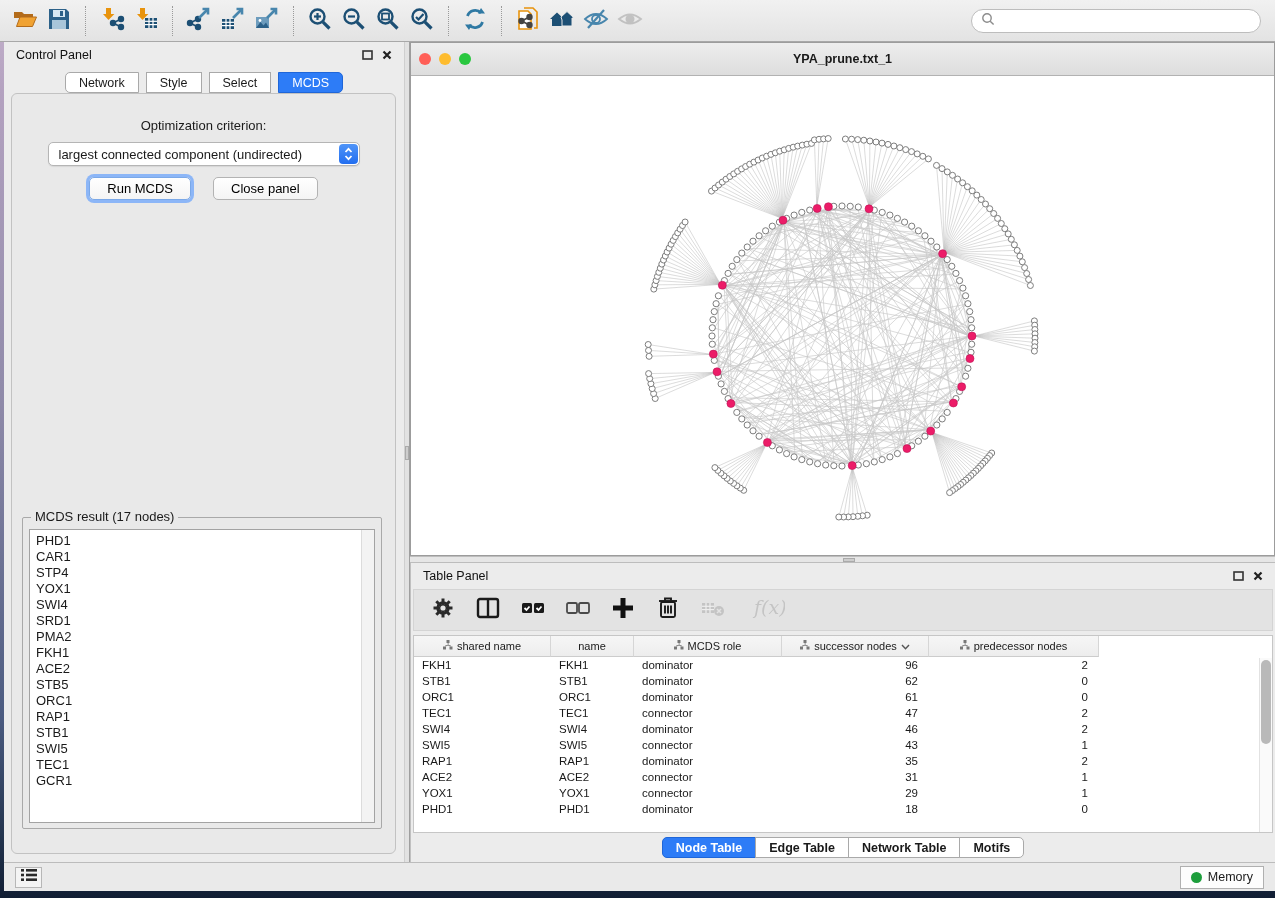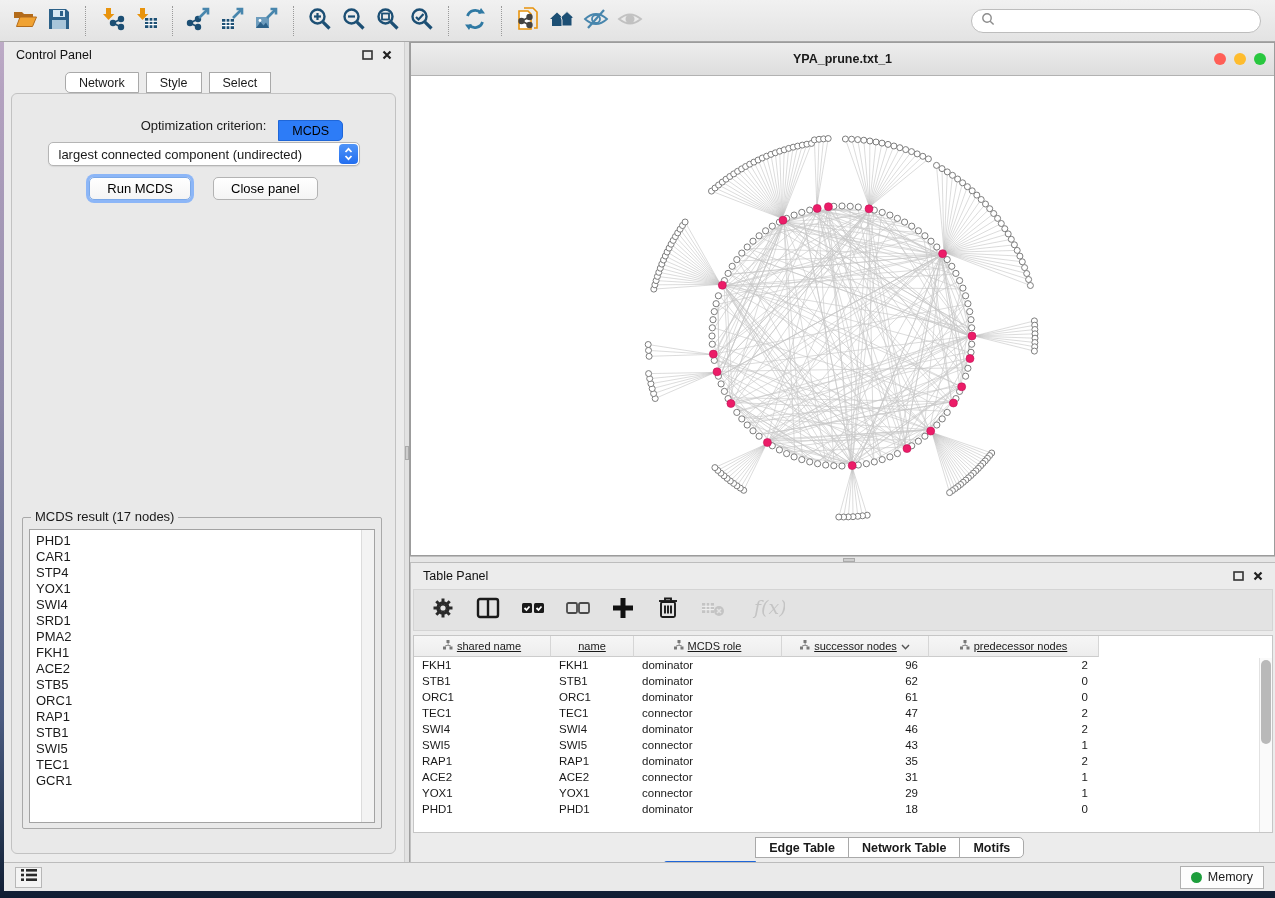--- a/index.html
+++ b/index.html
@@ -25,21 +25,21 @@
   
   .control-panel { width:400px; background:#ececec; position:relative; flex:none; }
   .cp-header { height:26px; display:flex; align-items:center; padding:0 12px; }
   .panel-title { font-size:12.5px; color:#111; }
   .win-mini-icons { margin-left:auto; display:flex; gap:9px; align-items:center; }
   .cp-tabs { position:absolute; top:30px; left:0; right:0; display:flex; justify-content:center; z-index:2;gap:8px; }
   .seg-tab { height:21px; padding:0 13px; display:flex; align-items:center; font-size:12.5px;
     background:#fff; border:1px solid #a9a9a9; margin-left:-1px; cursor:default; }
   .seg-tab.first { border-radius:5px 0 0 5px; margin-left:0; }
   .seg-tab.last { border-radius:0 5px 5px 0; }
-  .seg-tab.active { background:#2d7cf7; border-color:#1f66d8; color:#000000;margin-top:48px; }
+  .seg-tab.active { background:#2d7cf7; border-color:#1f66d8; color:#ffffff; }
   .cp-content { position:absolute; left:7px; right:8px; top:51px; bottom:8px;
     background:#e9e9e9; border:1px solid #c2c2c2; border-radius:6px; }
   .opt-label { text-align:center; margin-top:24px; font-size:13px; }
   .dropdown { width:312px; height:24px; margin:9px auto 0 auto; background:#fff;
     border:1px solid #b5b5b5; border-radius:5px; position:relative;
     display:flex; align-items:center; padding-left:10px; font-size:13px;
     box-shadow:0 1px 1px rgba(0,0,0,.08); }
   .stepper { position:absolute; right:1px; top:1px; bottom:1px; width:19px;
     background:linear-gradient(#4f94f8,#226ef0); border-radius:4px;
     display:flex; align-items:center; justify-content:center; }
@@ -64,37 +64,37 @@
     background:#cdcdcd; border:1px solid #aaa; }
   .h-splitter { height:7px; background:#e6e6e6; border-top:1px solid #bdbdbd;
     border-bottom:1px solid #bdbdbd; position:relative; flex:none; }
   .h-handle { position:absolute; left:50%; top:1px; width:12px; height:4px;
     background:#cdcdcd; border:1px solid #aaa; }
   
   .right-col { flex:1; display:flex; flex-direction:column; min-width:0; }
   .net-window { height:514px; flex:none; display:flex; flex-direction:column;
     border:1px solid #9c9c9c; background:#fff; }
   .net-titlebar { height:20px; flex:none; background:linear-gradient(#ededed,#dddddd);
-    border-bottom:1px solid #b2b2b2; position:relative; display:flex; align-items:center; padding:16px 8px;justify-content:flex-end; }
+    border-bottom:1px solid #b2b2b2; position:relative; display:flex; align-items:center; padding:16px 8px; }
   .traffic { display:flex; gap:8px; z-index:2; }
   .t-dot { width:12px; height:12px; border-radius:50%; }
   .net-title { position:absolute; left:0; right:0; text-align:center; font-size:12.5px; font-weight:bold; }
   .net-canvas { flex:1; background:#ffffff; position:relative; overflow:hidden; }
   .net-canvas svg { display:block; }
   
   .table-panel { flex:1; background:#ececec; display:flex; flex-direction:column; min-height:0;
     border-left:1px solid #c0c0c0; }
   .tp-header { height:25px; flex:none; display:flex; align-items:center; padding:0 12px; }
   .tp-toolbar { flex:none; height:42px; margin:1px 2px 4px 2px; background:#e3e3e3;
     border:1px solid #d4d4d4; display:flex; align-items:center; gap:19px; padding:0 16px; }
   .tp-table { flex:1; margin:0 2px; background:#fff; border:1px solid #c6c6c6;
     position:relative; overflow:hidden; }
   .thead { display:flex; height:21px; font-size:11px; }
   .th { background:linear-gradient(#f6f6f6,#ededed); border-right:1px solid #d6d6d6;
-    border-bottom:1px solid #cccccc; display:flex; align-items:center; justify-content:center; gap:4px;text-decoration:underline; }
+    border-bottom:1px solid #cccccc; display:flex; align-items:center; justify-content:center; gap:4px; }
   .tr { display:flex; height:16px; align-items:center; font-size:11.5px; }
   .td { overflow:hidden; white-space:nowrap; }
   .td.left { padding-left:8px; } .td.right { text-align:right; padding-right:11px; }
   .tp-scroll { position:absolute; right:0; top:22px; bottom:0; width:13px;
     background:#fafafa; border-left:1px solid #e2e2e2; }
   .tp-thumb { position:absolute; top:2px; left:1px; width:10px; height:84px;
     background:#b9b9b9; border-radius:5px; }
   .tp-tabs { flex:none; height:29px; display:flex; justify-content:center; align-items:center;font-weight:bold; }
   
   .status-bar { position:absolute; left:0; right:0; bottom:0; height:29px;

